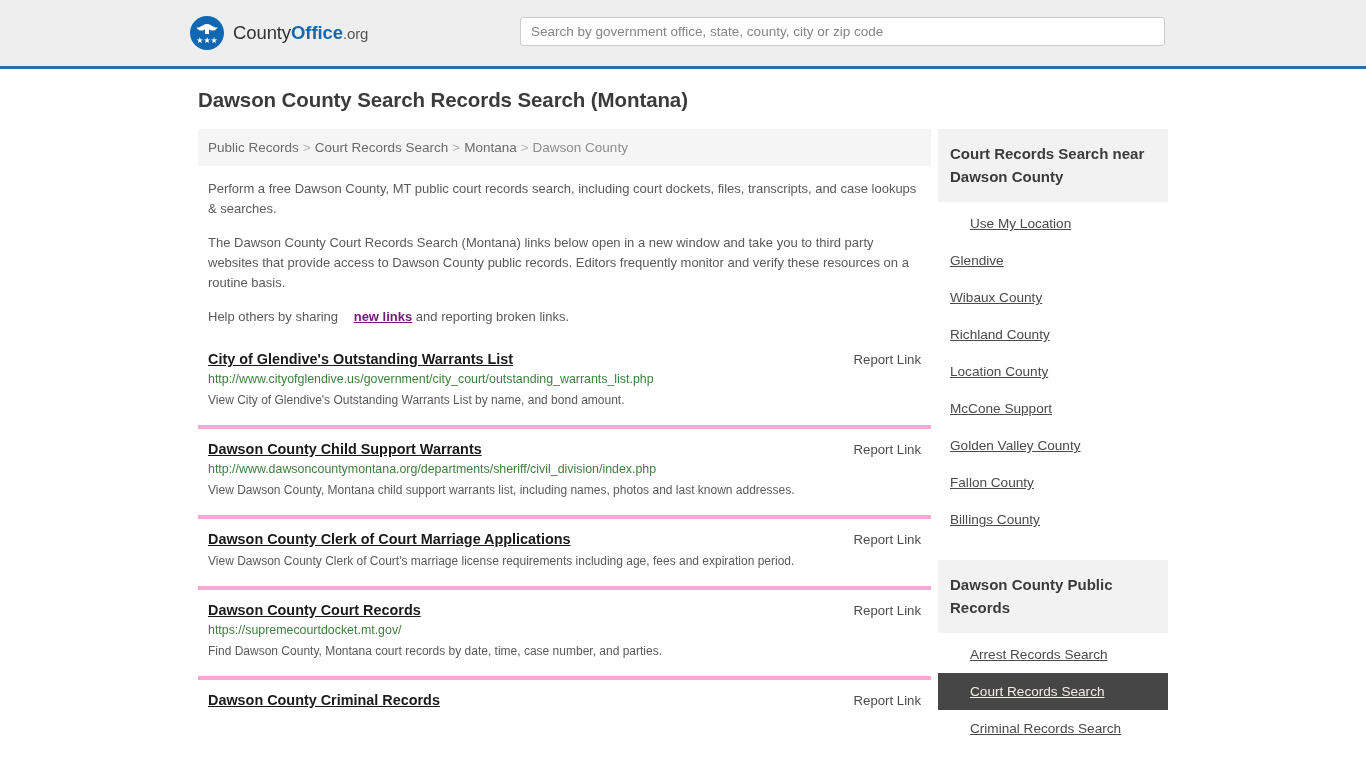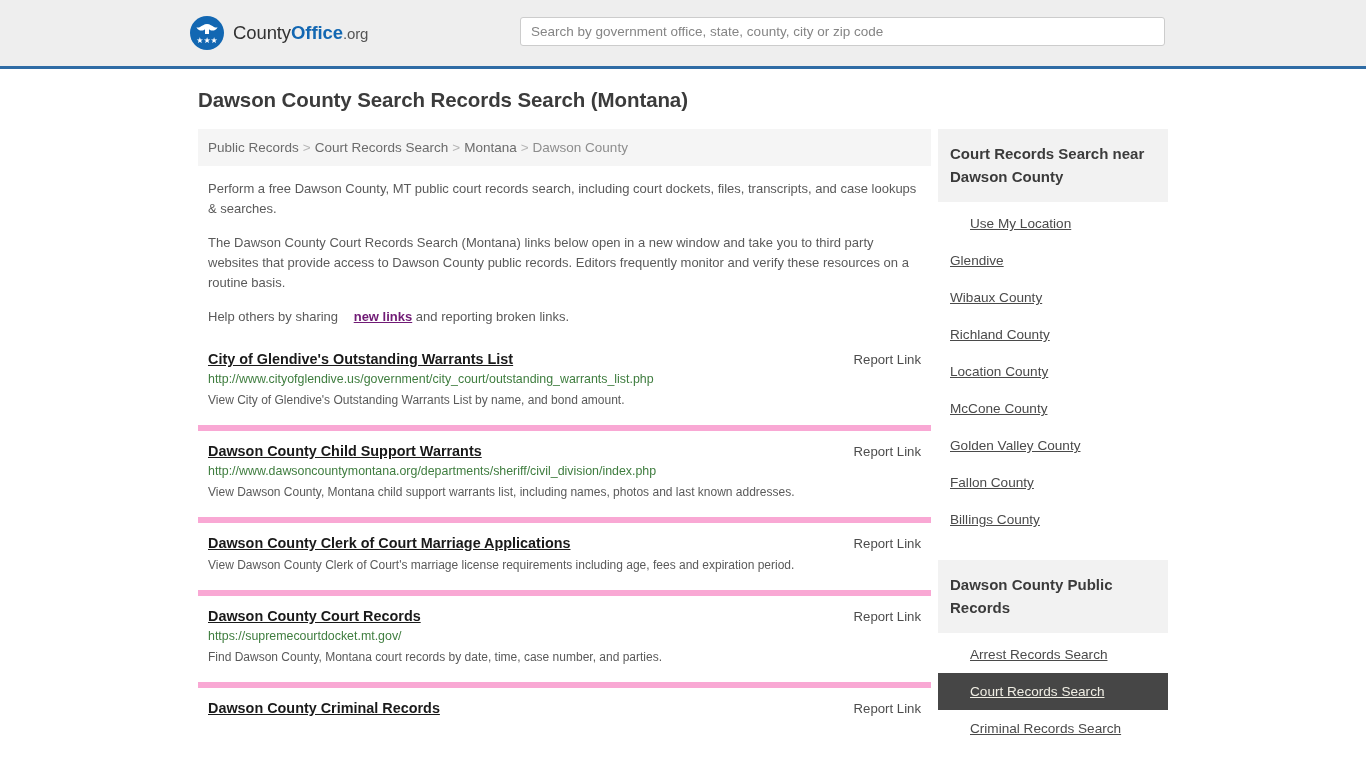--- a/index.html
+++ b/index.html
@@ -136,21 +136,21 @@
   .intro a {
     color: #701a75;
     text-decoration: underline;
     font-weight: bold;
     margin-left: 12px;
   }
 
   
   .links { margin-top: 9px; }
   .link-item {
-    border-top: 6px solid #f9a8d4;
+    border-top: 4px solid #f9a8d4;
     padding: 12px 10px 12px 10px;
     position: relative;
   }
   .link-item:first-child { border-top: none; padding-top: 10px; }
   .link-head {
     display: flex;
     justify-content: space-between;
     align-items: baseline;
   }
   .link-title {
@@ -300,21 +300,21 @@
       <div class="col-side">
 
         <div class="side-box">
           <div class="side-head">Court Records Search near Dawson County</div>
           <div class="side-list">
             <a class="side-item indent" href="#"><span>Use My Location</span></a>
             <a class="side-item" href="#"><span>Glendive</span></a>
             <a class="side-item" href="#"><span>Wibaux County</span></a>
             <a class="side-item" href="#"><span>Richland County</span></a>
             <a class="side-item" href="#"><span>Location County</span></a>
-            <a class="side-item" href="#"><span>McCone County</span></a>
+            <a class="side-item" href="#"><span>McCone Support</span></a>
             <a class="side-item" href="#"><span>Golden Valley County</span></a>
             <a class="side-item" href="#"><span>Fallon County</span></a>
             <a class="side-item" href="#"><span>Billings County</span></a>
           </div>
         </div>
 
         <div class="side-box">
           <div class="side-head">Dawson County Public Records</div>
           <div class="side-list">
             <a class="side-item indent" href="#"><span>Arrest Records Search</span></a>

